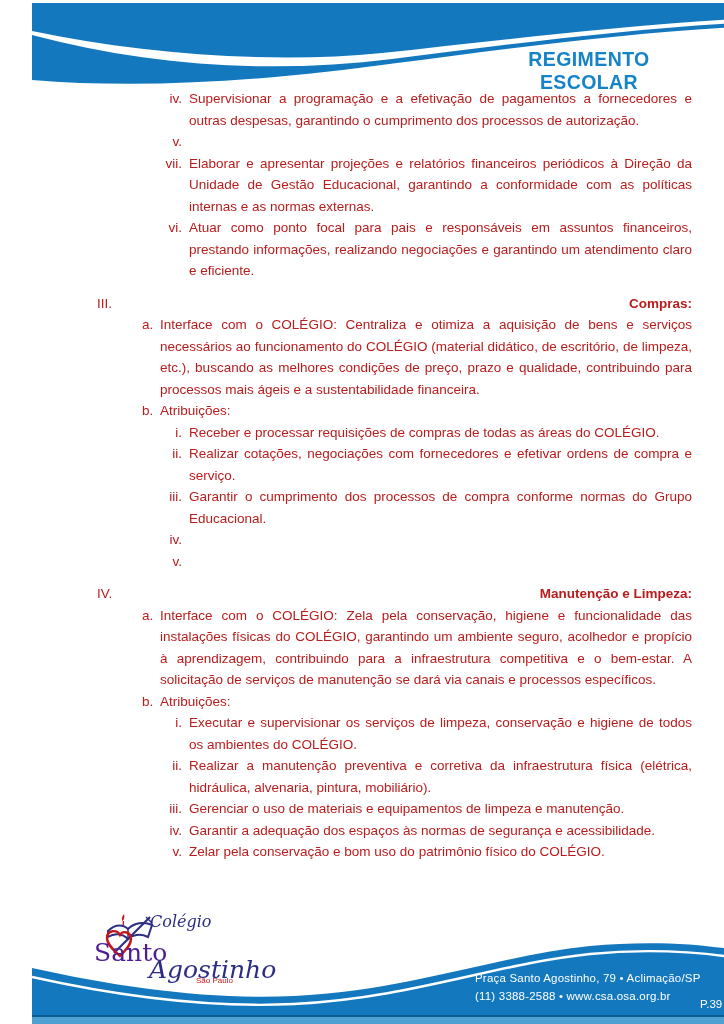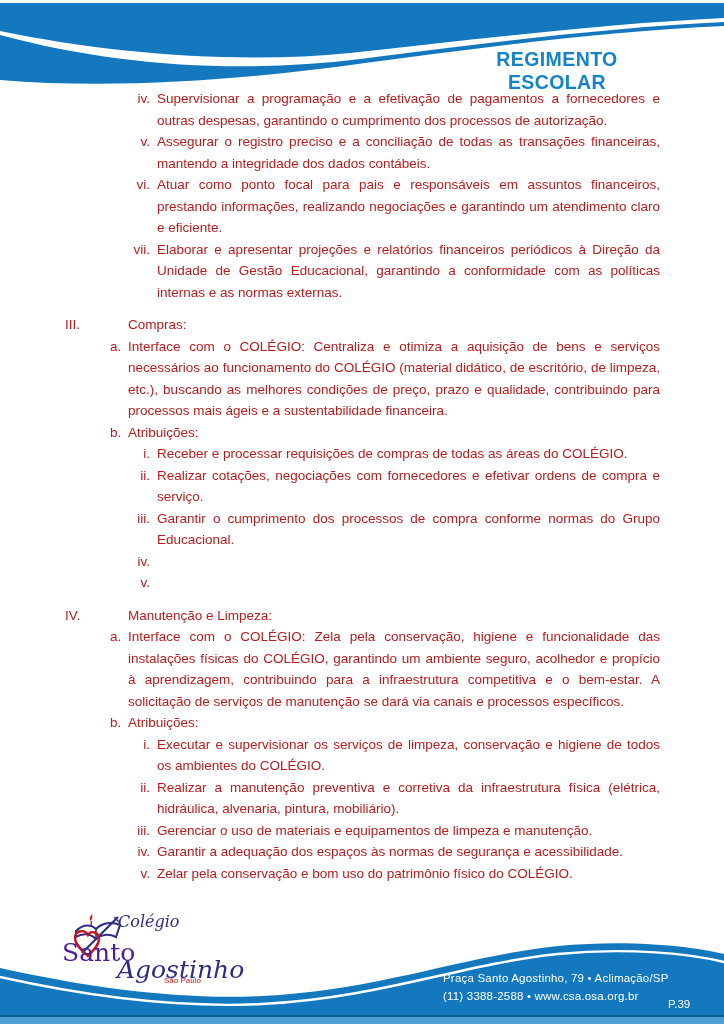--- a/index.html
+++ b/index.html
@@ -4,21 +4,21 @@
 <style>
   * { margin:0; padding:0; box-sizing:border-box; }
   html,body { width:724px; height:1024px; }
   body {
     font-family:"Liberation Sans", sans-serif;
     background:#ffffff;
     position:relative;
     overflow:hidden;
     color:#3b3b3b;
   }
-  .page { position:absolute; inset:0; background:#fff; }
+  .page { position:absolute; inset:0; background:#fff;margin-left:32px; }
 
   
   .header-wave { position:absolute; top:0; left:0; width:724px; height:96px; }
   .footer-wave { position:absolute; top:930px; left:0; width:724px; height:94px; }
 
   .doc-title {
     position:absolute; top:48px; left:452px; width:210px;
     text-align:center;
     font-size:19.5px; font-weight:bold; letter-spacing:0.4px;
     color:#1583c8;
@@ -27,21 +27,21 @@
   
   .content {
     position:absolute; top:88px; left:65px; width:595px;
     font-size:13.5px; line-height:21.5px; color:#b91c1c;
   }
   .row { display:flex; align-items:flex-start; }
   .row .tx { flex:1; text-align:justify; }
   .row.lvl-num2 .mk { width:85px; text-align:right; flex:none; }
   .row.lvl-num2 .tx { margin-left:7px; }
   .row.lvl-section .mk { width:63px; text-align:left; flex:none; }
-  .row.lvl-section .tx { text-align:left; }
+  .row.lvl-section .tx { text-align:right;font-weight:bold; }
   .row.lvl-alpha { padding-left:45px; }
   .row.lvl-alpha .mk { width:18px; text-align:left; flex:none; }
   .row.gap { margin-top:11px; }
 
   
   .logo { position:absolute; left:60px; top:908px; width:200px; height:80px; }
   .logo-emblem { position:absolute; left:6px; top:5px; }
   .logo-colegio {
     position:absolute; left:58px; top:4px;
     font-family:"DejaVu Serif", serif; font-style:italic;
@@ -89,29 +89,28 @@
   <div class="doc-title">REGIMENTO ESCOLAR</div>
 
   <div class="content">
 
     <div class="row lvl-num2">
       <span class="mk">iv.</span>
       <span class="tx">Supervisionar a programação e a efetivação de pagamentos a fornecedores e outras despesas, garantindo o cumprimento dos processos de autorização.</span>
     </div>
     <div class="row lvl-num2">
       <span class="mk">v.</span>
-      <span class="tx">Assegurar o registro preciso e a conciliação de todas as transações financeiras, mantendo a integridade dos dados contábeis.</span>
+    </div>
+    <div class="row lvl-num2">
+      <span class="mk">vii.</span>
+      <span class="tx">Elaborar e apresentar projeções e relatórios financeiros periódicos à Direção da Unidade de Gestão Educacional, garantindo a conformidade com as políticas internas e as normas externas.</span>
     </div>
     <div class="row lvl-num2">
       <span class="mk">vi.</span>
       <span class="tx">Atuar como ponto focal para pais e responsáveis em assuntos financeiros, prestando informações, realizando negociações e garantindo um atendimento claro e eficiente.</span>
-    </div>
-    <div class="row lvl-num2">
-      <span class="mk">vii.</span>
-      <span class="tx">Elaborar e apresentar projeções e relatórios financeiros periódicos à Direção da Unidade de Gestão Educacional, garantindo a conformidade com as políticas internas e as normas externas.</span>
     </div>
 
     <div class="row lvl-section gap">
       <span class="mk">III.</span>
       <span class="tx">Compras:</span>
     </div>
     <div class="row lvl-alpha">
       <span class="mk">a.</span>
       <span class="tx">Interface com o COLÉGIO: Centraliza e otimiza a aquisição de bens e serviços necessários ao funcionamento do COLÉGIO (material didático, de escritório, de limpeza, etc.), buscando as melhores condições de preço, prazo e qualidade, contribuindo para processos mais ágeis e a sustentabilidade financeira.</span>
     </div>

